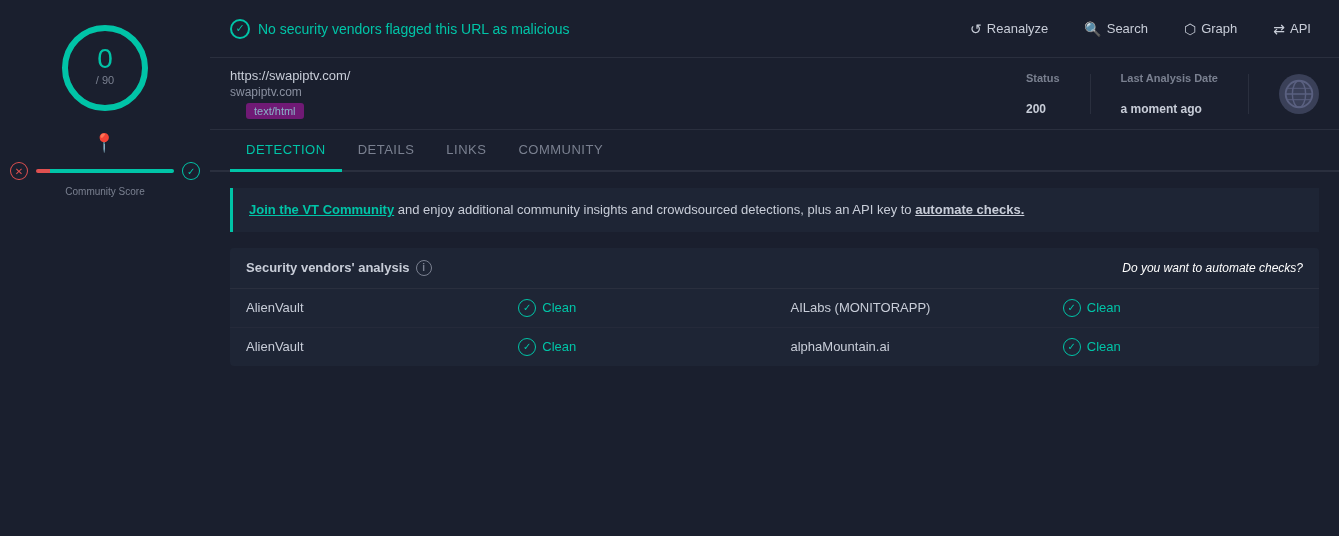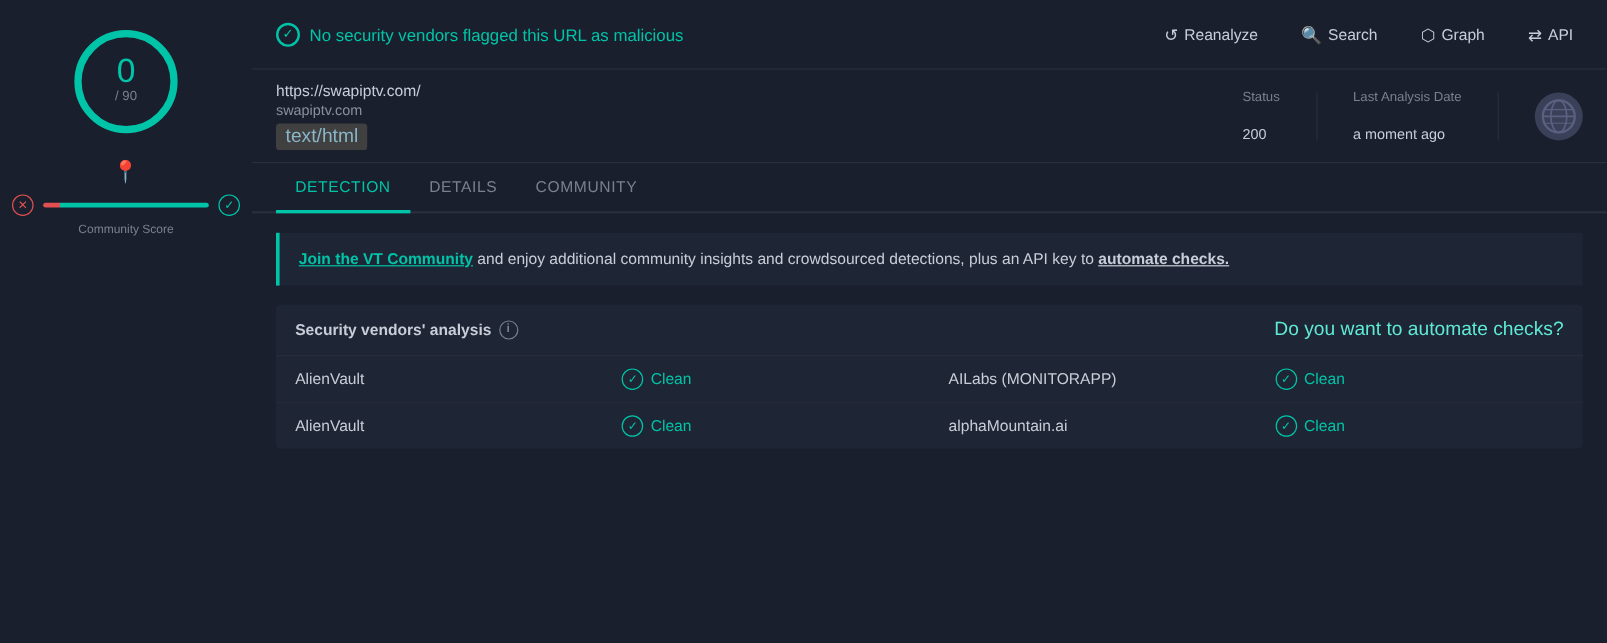--- a/index.html
+++ b/index.html
@@ -197,37 +197,39 @@
       font-size: 13px;
     }
 
     .url-domain {
       color: #8a90a0;
       font-size: 12px;
       margin-top: 2px;
     }
 
     .tag-pill {
-      background-color: #404040;
+      background-color: #701a75;
       color: #8ab4c8;
       padding: 2px 8px;
       border-radius: 3px;
-      font-size: 16px;
+      font-size: 11px;
       display: inline-block;
       margin-top: 4px;
+      margin-left: 16px;
     }
 
     .url-meta {
       display: flex;
       align-items: center;
       gap: 30px;
     }
 
     .meta-item {
       text-align: left;
+      font-weight: bold;
     }
 
     .meta-label {
       color: #7a8090;
       font-size: 11px;
     }
 
     .meta-value {
       color: #c8cdd8;
       font-size: 12px;
@@ -337,22 +339,23 @@
       border: 1.5px solid #7a8090;
       display: flex;
       align-items: center;
       justify-content: center;
       font-size: 10px;
       color: #7a8090;
       cursor: pointer;
     }
 
     .automate-text {
-      font-size: 16px;
-      color: #5eead4;
+      font-size: 12px;
+      color: #ffffff;
+      font-style: italic;
     }
 
     .vendor-table {
       width: 100%;
       border-collapse: collapse;
     }
 
     .vendor-table tr {
       border-bottom: 1px solid #252a3a;
     }
@@ -482,20 +485,21 @@
             <line x1="8" y1="14" x2="32" y2="14" stroke="#5a6080" stroke-width="1"></line>
             <line x1="8" y1="26" x2="32" y2="26" stroke="#5a6080" stroke-width="1"></line>
           </svg>
         </div>
       </div>
     </div>
 
     <div class="tabs-bar">
       <div class="tab-item active">DETECTION</div>
       <div class="tab-item">DETAILS</div>
+      <div class="tab-item">LINKS</div>
       <div class="tab-item">COMMUNITY</div>
     </div>
 
     <div class="main-content">
 
       <div class="community-banner">
         <a href="#">Join the VT Community</a><span> and enjoy additional community insights and crowdsourced detections, plus an API key to </span><span class="underline-link" style="cursor:pointer;">automate checks.</span>
       </div>
 
       <div class="analysis-section">

